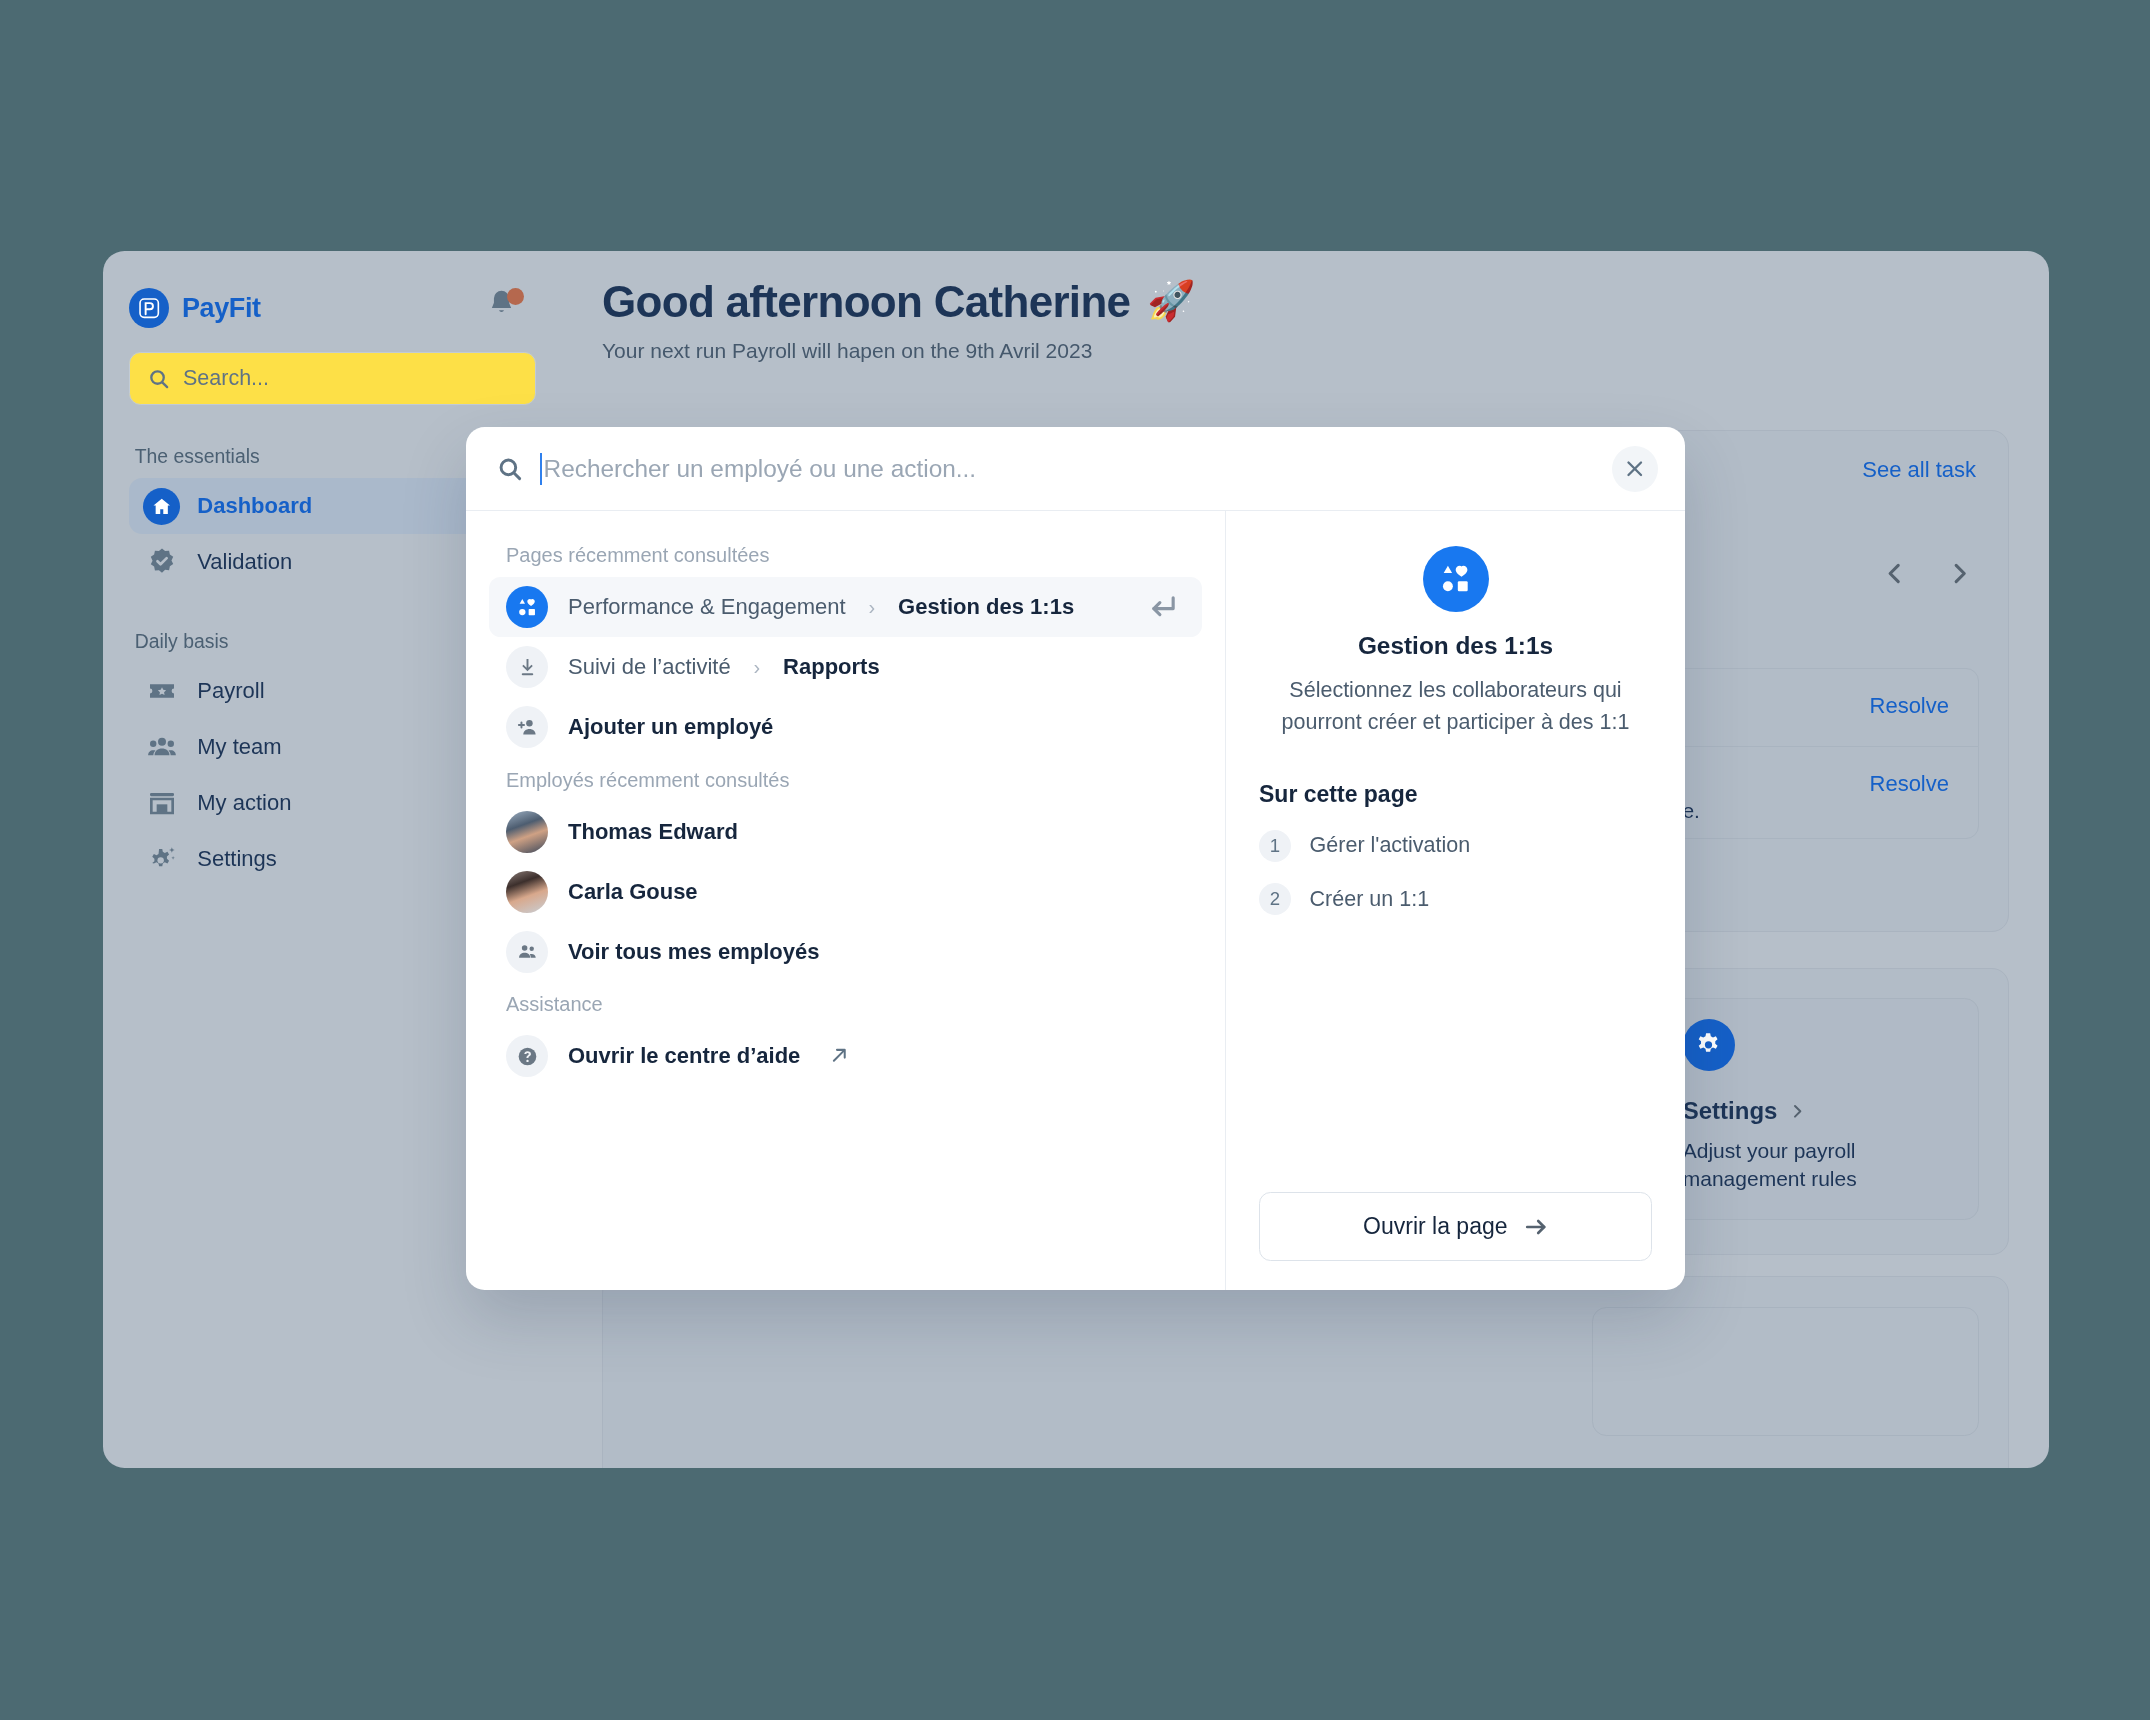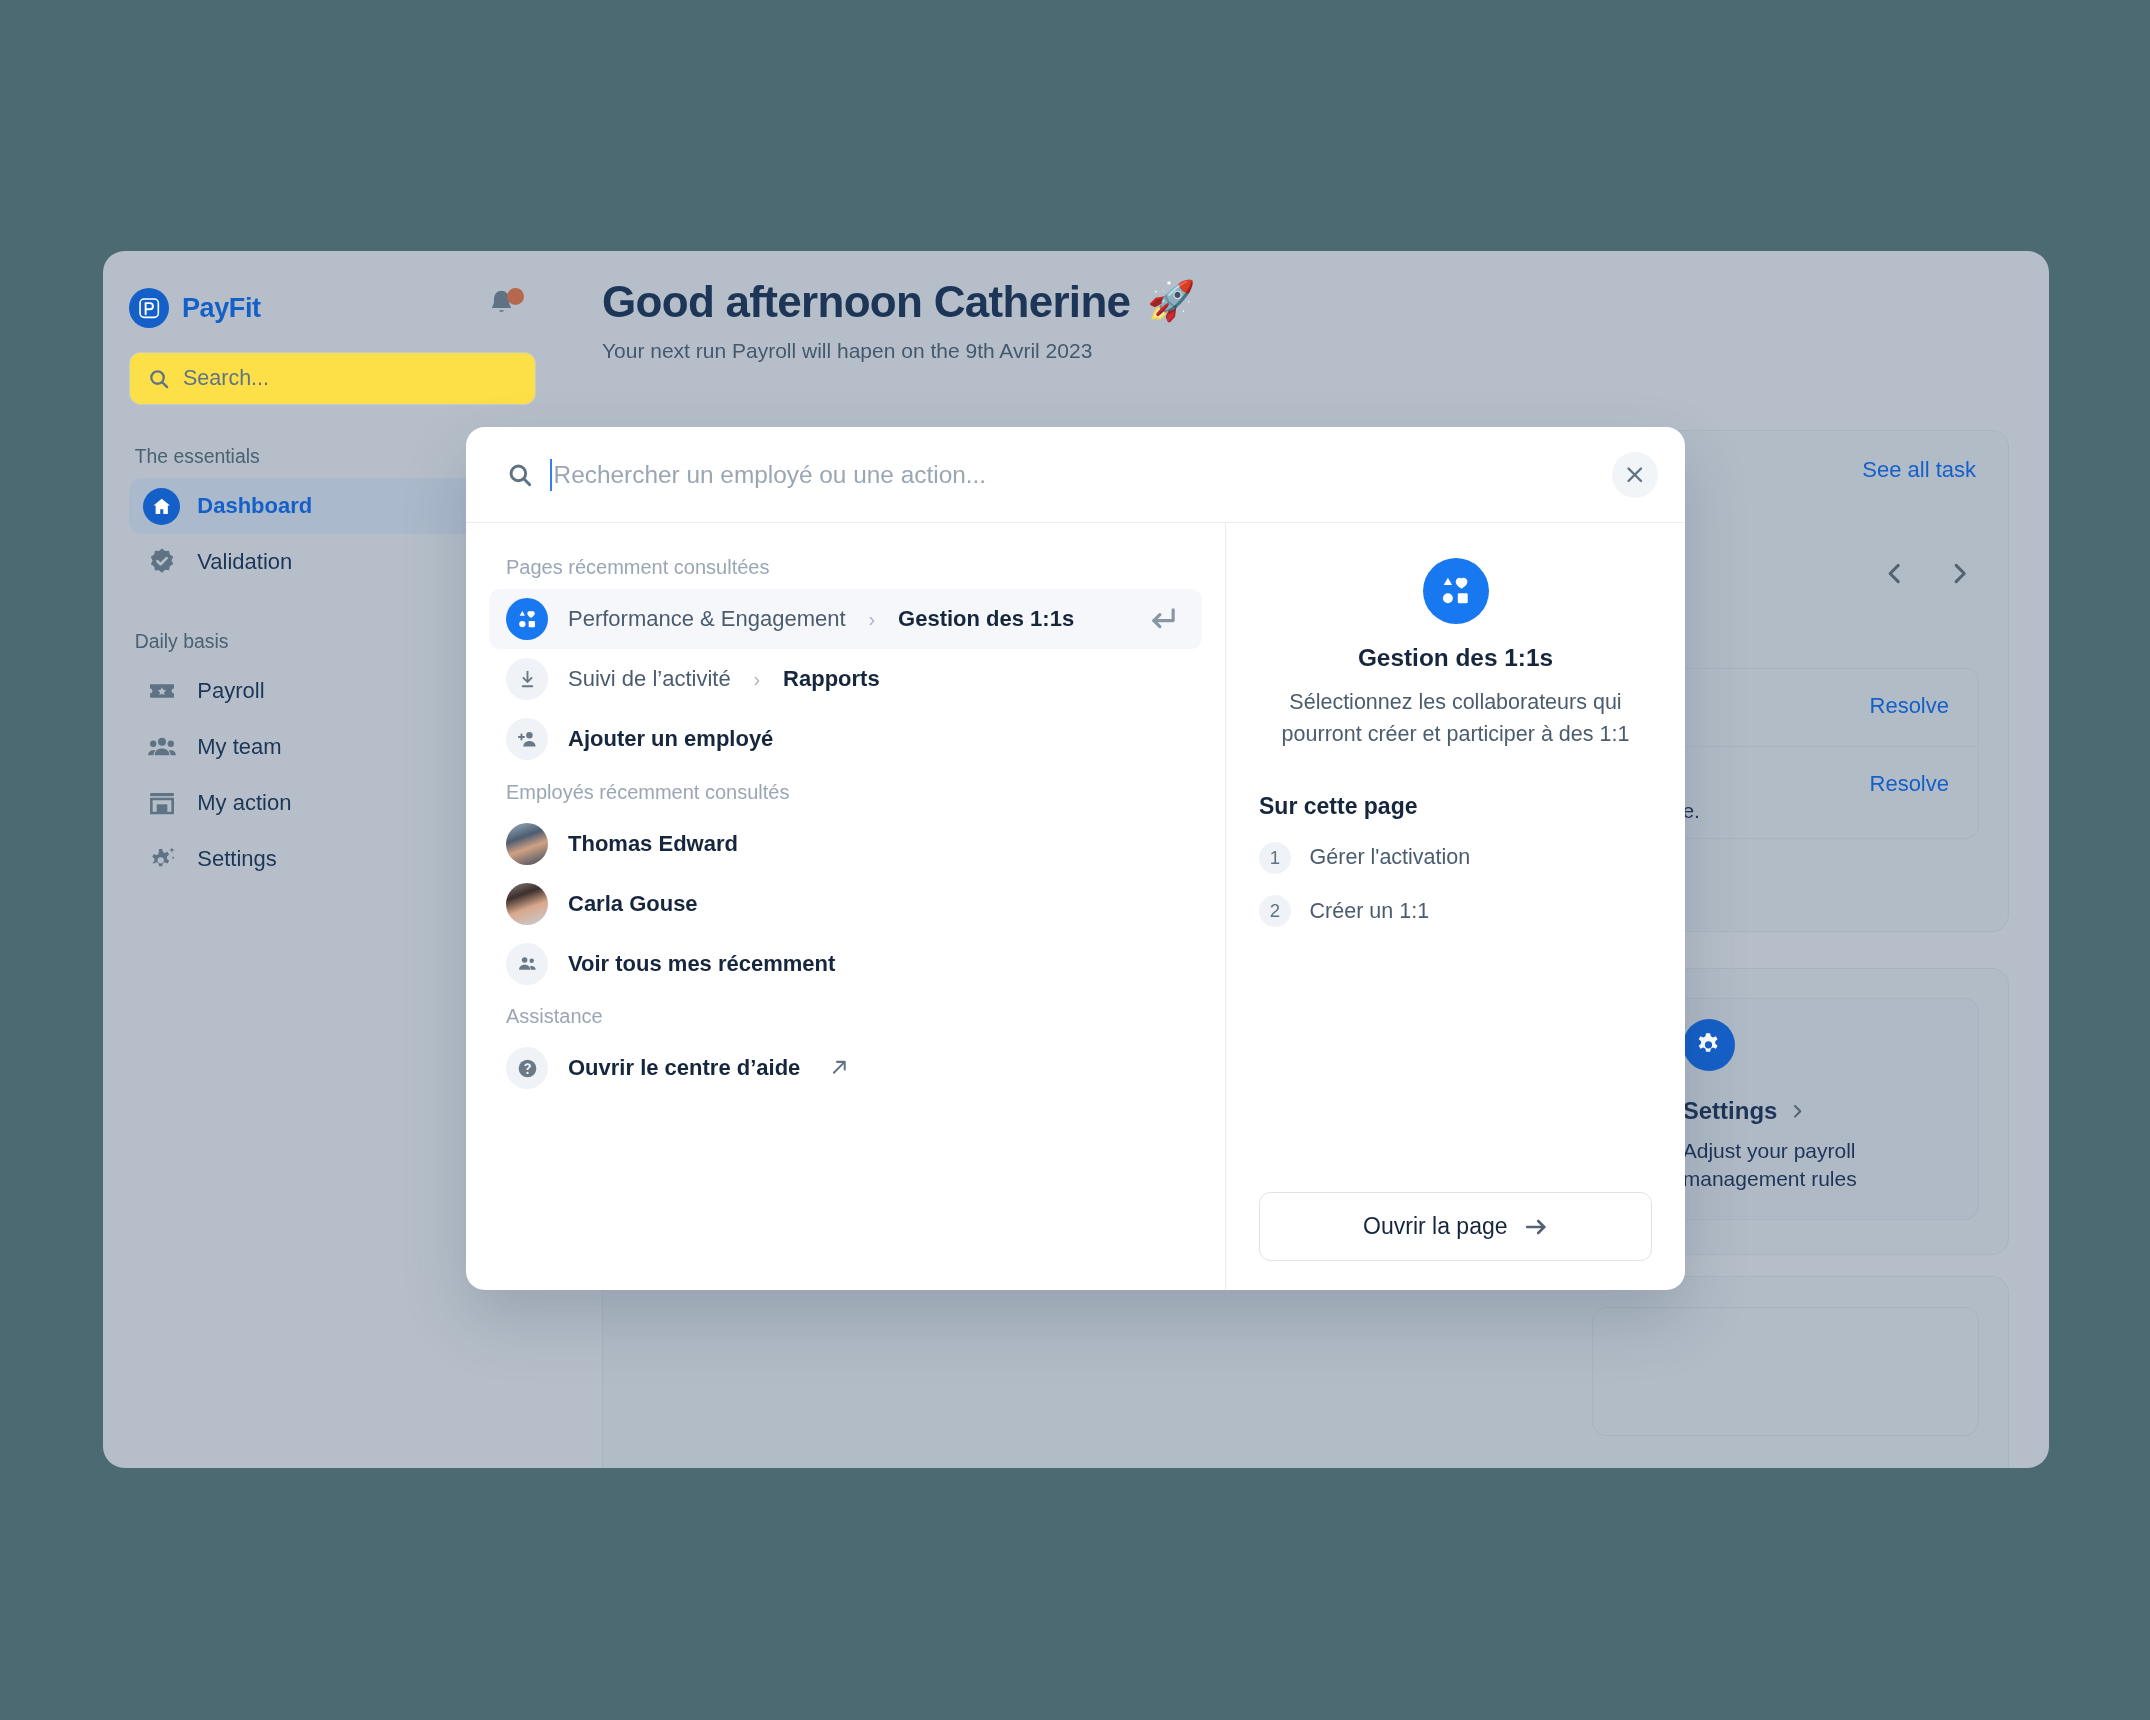--- a/index.html
+++ b/index.html
@@ -162,23 +162,23 @@
     position: absolute;
     left: 466px; top: 427px;
     width: 1219px; height: 863px;
     background: #ffffff;
     border-radius: 18.6px;
     box-shadow: 0 29px 65px rgba(25,45,70,0.18);
     overflow: hidden;
     display: flex; flex-direction: column;
   }
   .modal-search {
-    height: 96px;
+    height: 84px;
     display: flex; align-items: center;
-    padding: 0 40px;
+    padding: 0 30px;
     border-bottom: 0.7px solid #e9edf2;
     position: relative;
   }
   .modal-search svg.search-g { width: 27px; height: 27px; stroke: #5f7385; fill: none; stroke-width: 2.6; }
   .caret {
     width: 2.2px; height: 32px; background: #2f80ed; margin-left: 17px; margin-right: 1.4px;
   }
   .modal-search-placeholder { font-size: 24.4px; color: #9aa6b4; }
   .modal-close {
     position: absolute; right: 27px; top: 50%; transform: translateY(-50%);
@@ -555,21 +555,21 @@
 
         <div class="res-row">
           <span class="res-ico">
             <svg viewBox="0 0 24 24">
                 <circle cx="9" cy="8.4" r="2.9"></circle>
                 <circle cx="16.4" cy="9.2" r="2.3"></circle>
                 <path d="M3.2 18.4c0-3.1 2.6-5 5.8-5s5.8 1.9 5.8 5z"></path>
                 <path d="M15.4 18.4c0-1.5-.4-2.7-1-3.6.6-.2 1.2-.3 1.9-.3 2.4 0 4.3 1.5 4.3 3.9z"></path>
               </svg>
           </span>
-          <span class="res-label">Voir tous mes récemment</span>
+          <span class="res-label">Voir tous mes employés</span>
         </div>
 
         <div class="section-label">Assistance</div>
 
         <div class="res-row">
           <span class="res-ico">
             <svg viewBox="0 0 24 24">
                 <circle cx="12" cy="12" r="9.2"></circle>
                 <path d="M12 6.6c-1.9 0-3.2 1.2-3.4 2.9h2.1c.1-.7.6-1.1 1.3-1.1.8 0 1.3.4 1.3 1.1 0 .6-.3.9-1.1 1.4-.9.6-1.3 1.2-1.3 2.2v.5h2.1v-.3c0-.7.3-1 1.1-1.5 1-.6 1.5-1.3 1.5-2.4 0-1.7-1.4-2.8-3.6-2.8z" fill="#eff2f6"></path>
                 <circle cx="12" cy="16.6" r="1.25" fill="#eff2f6"></circle>

